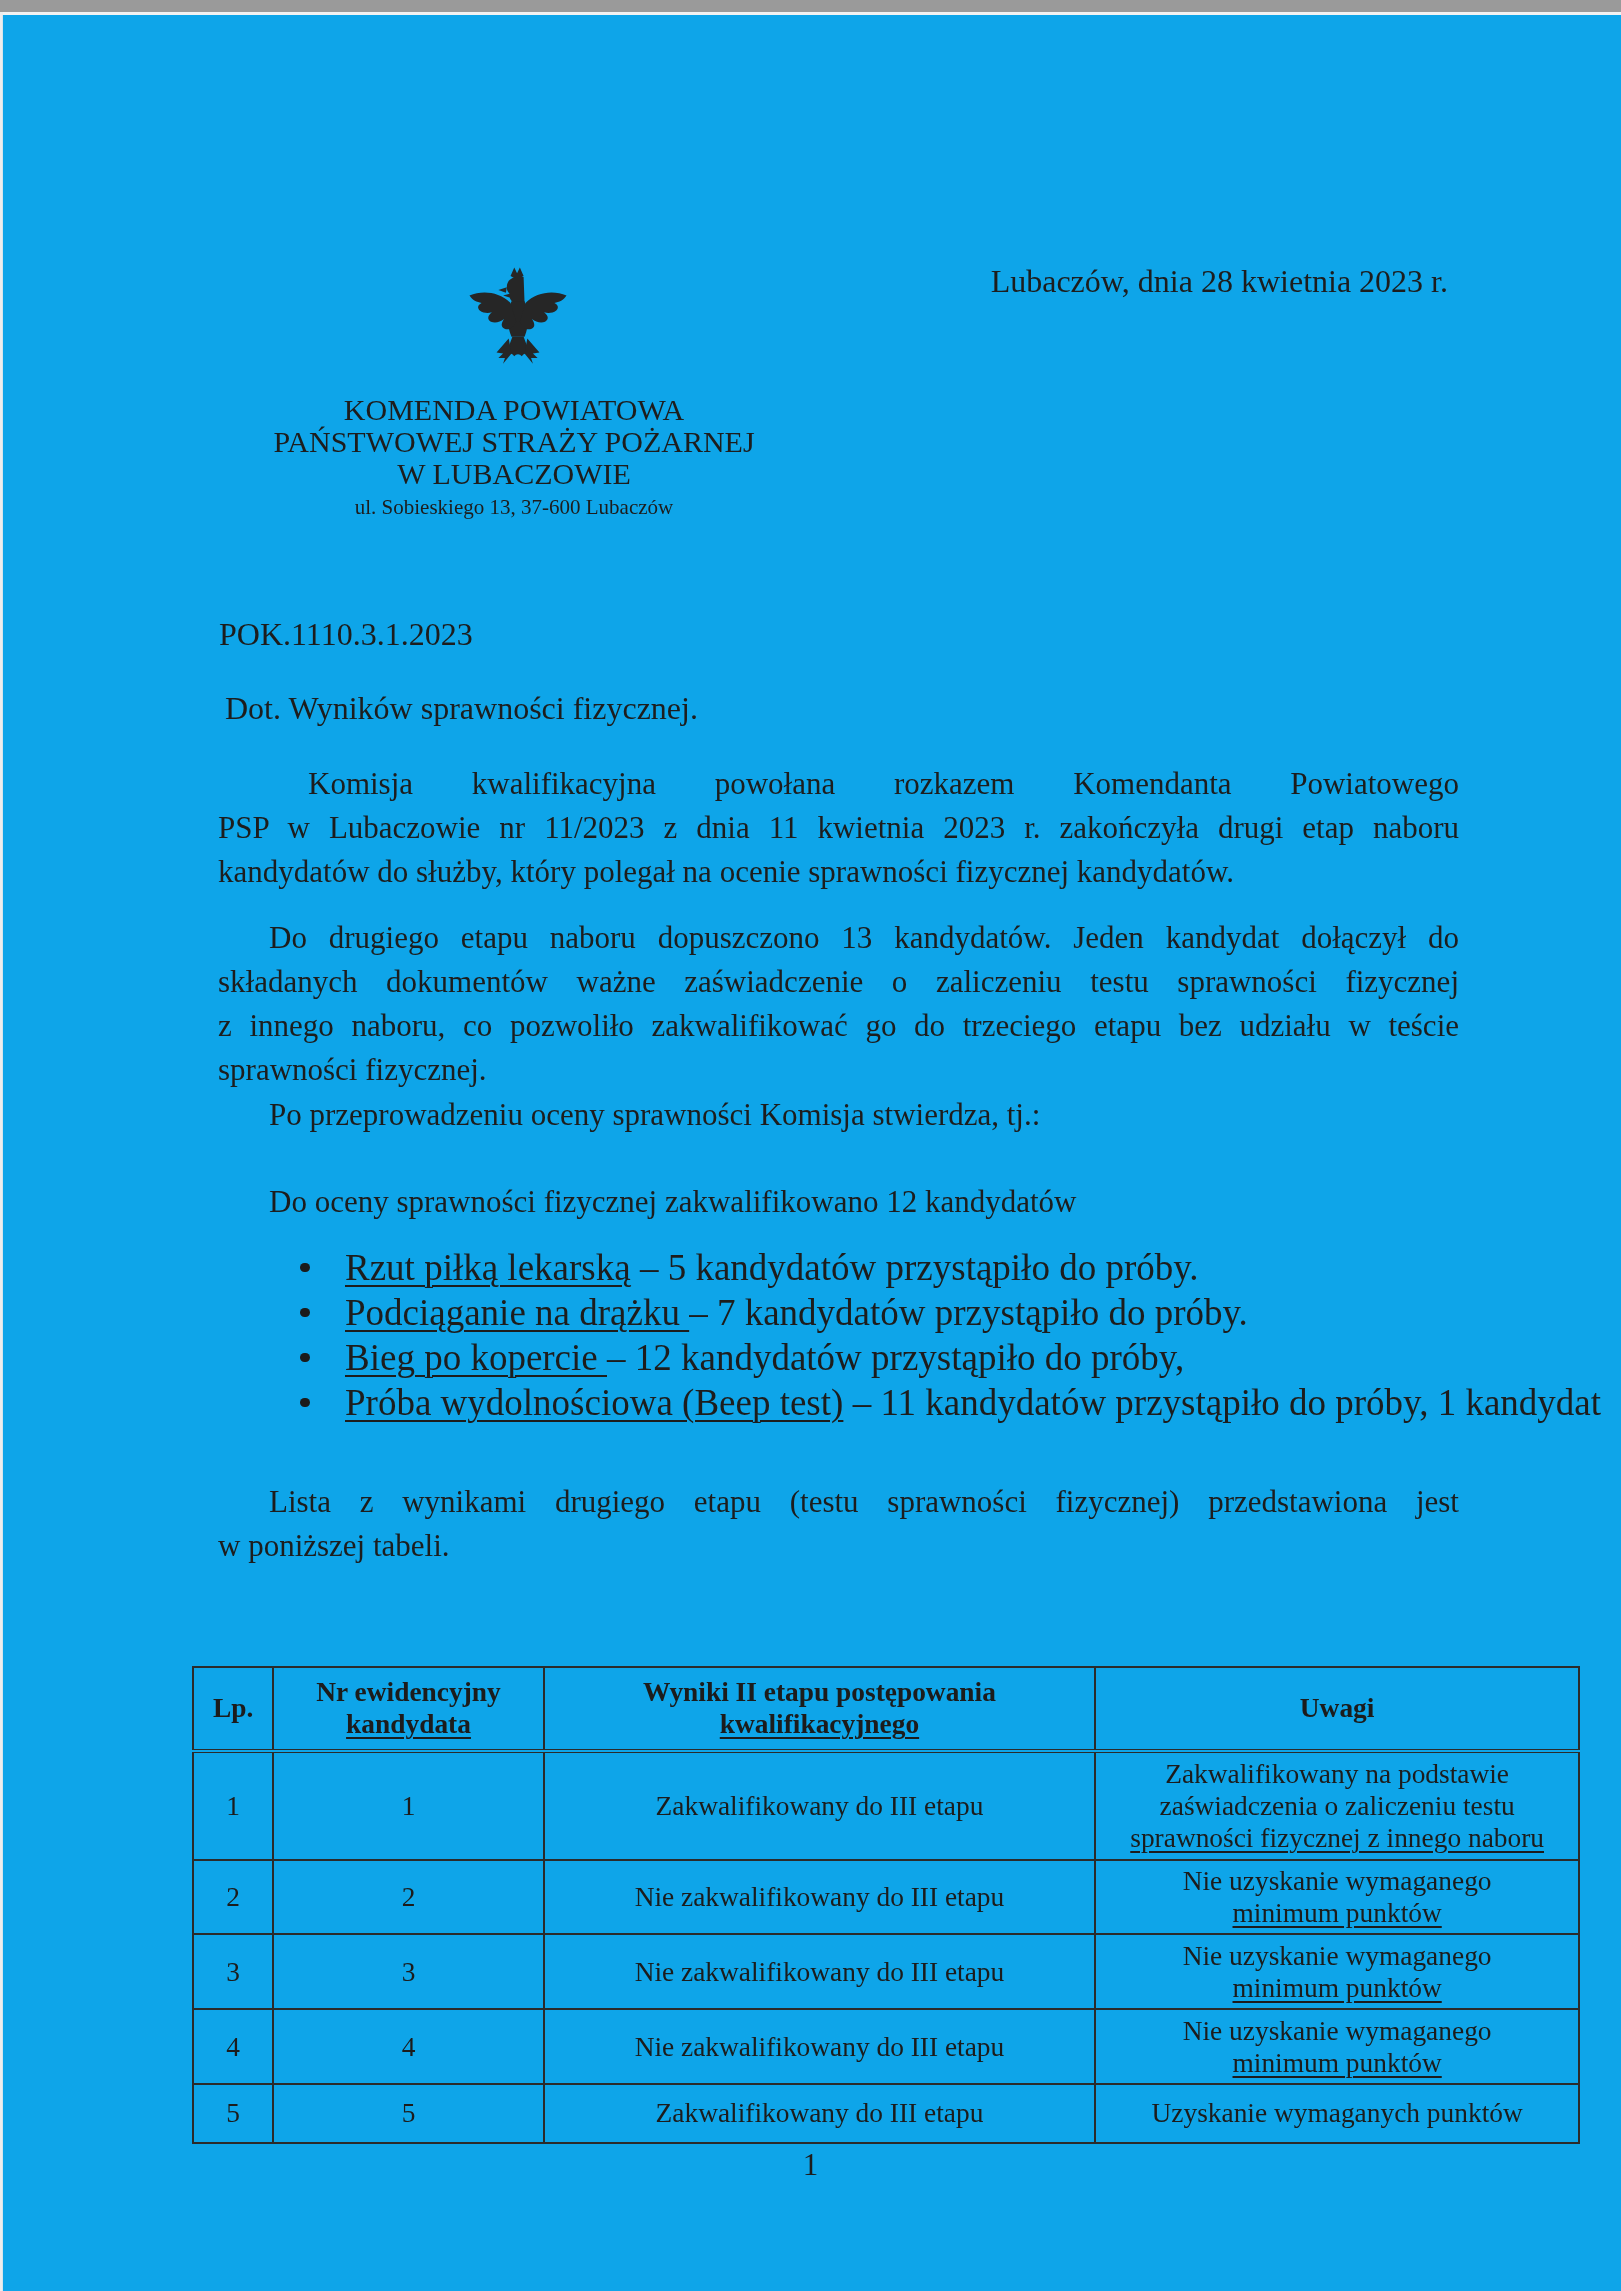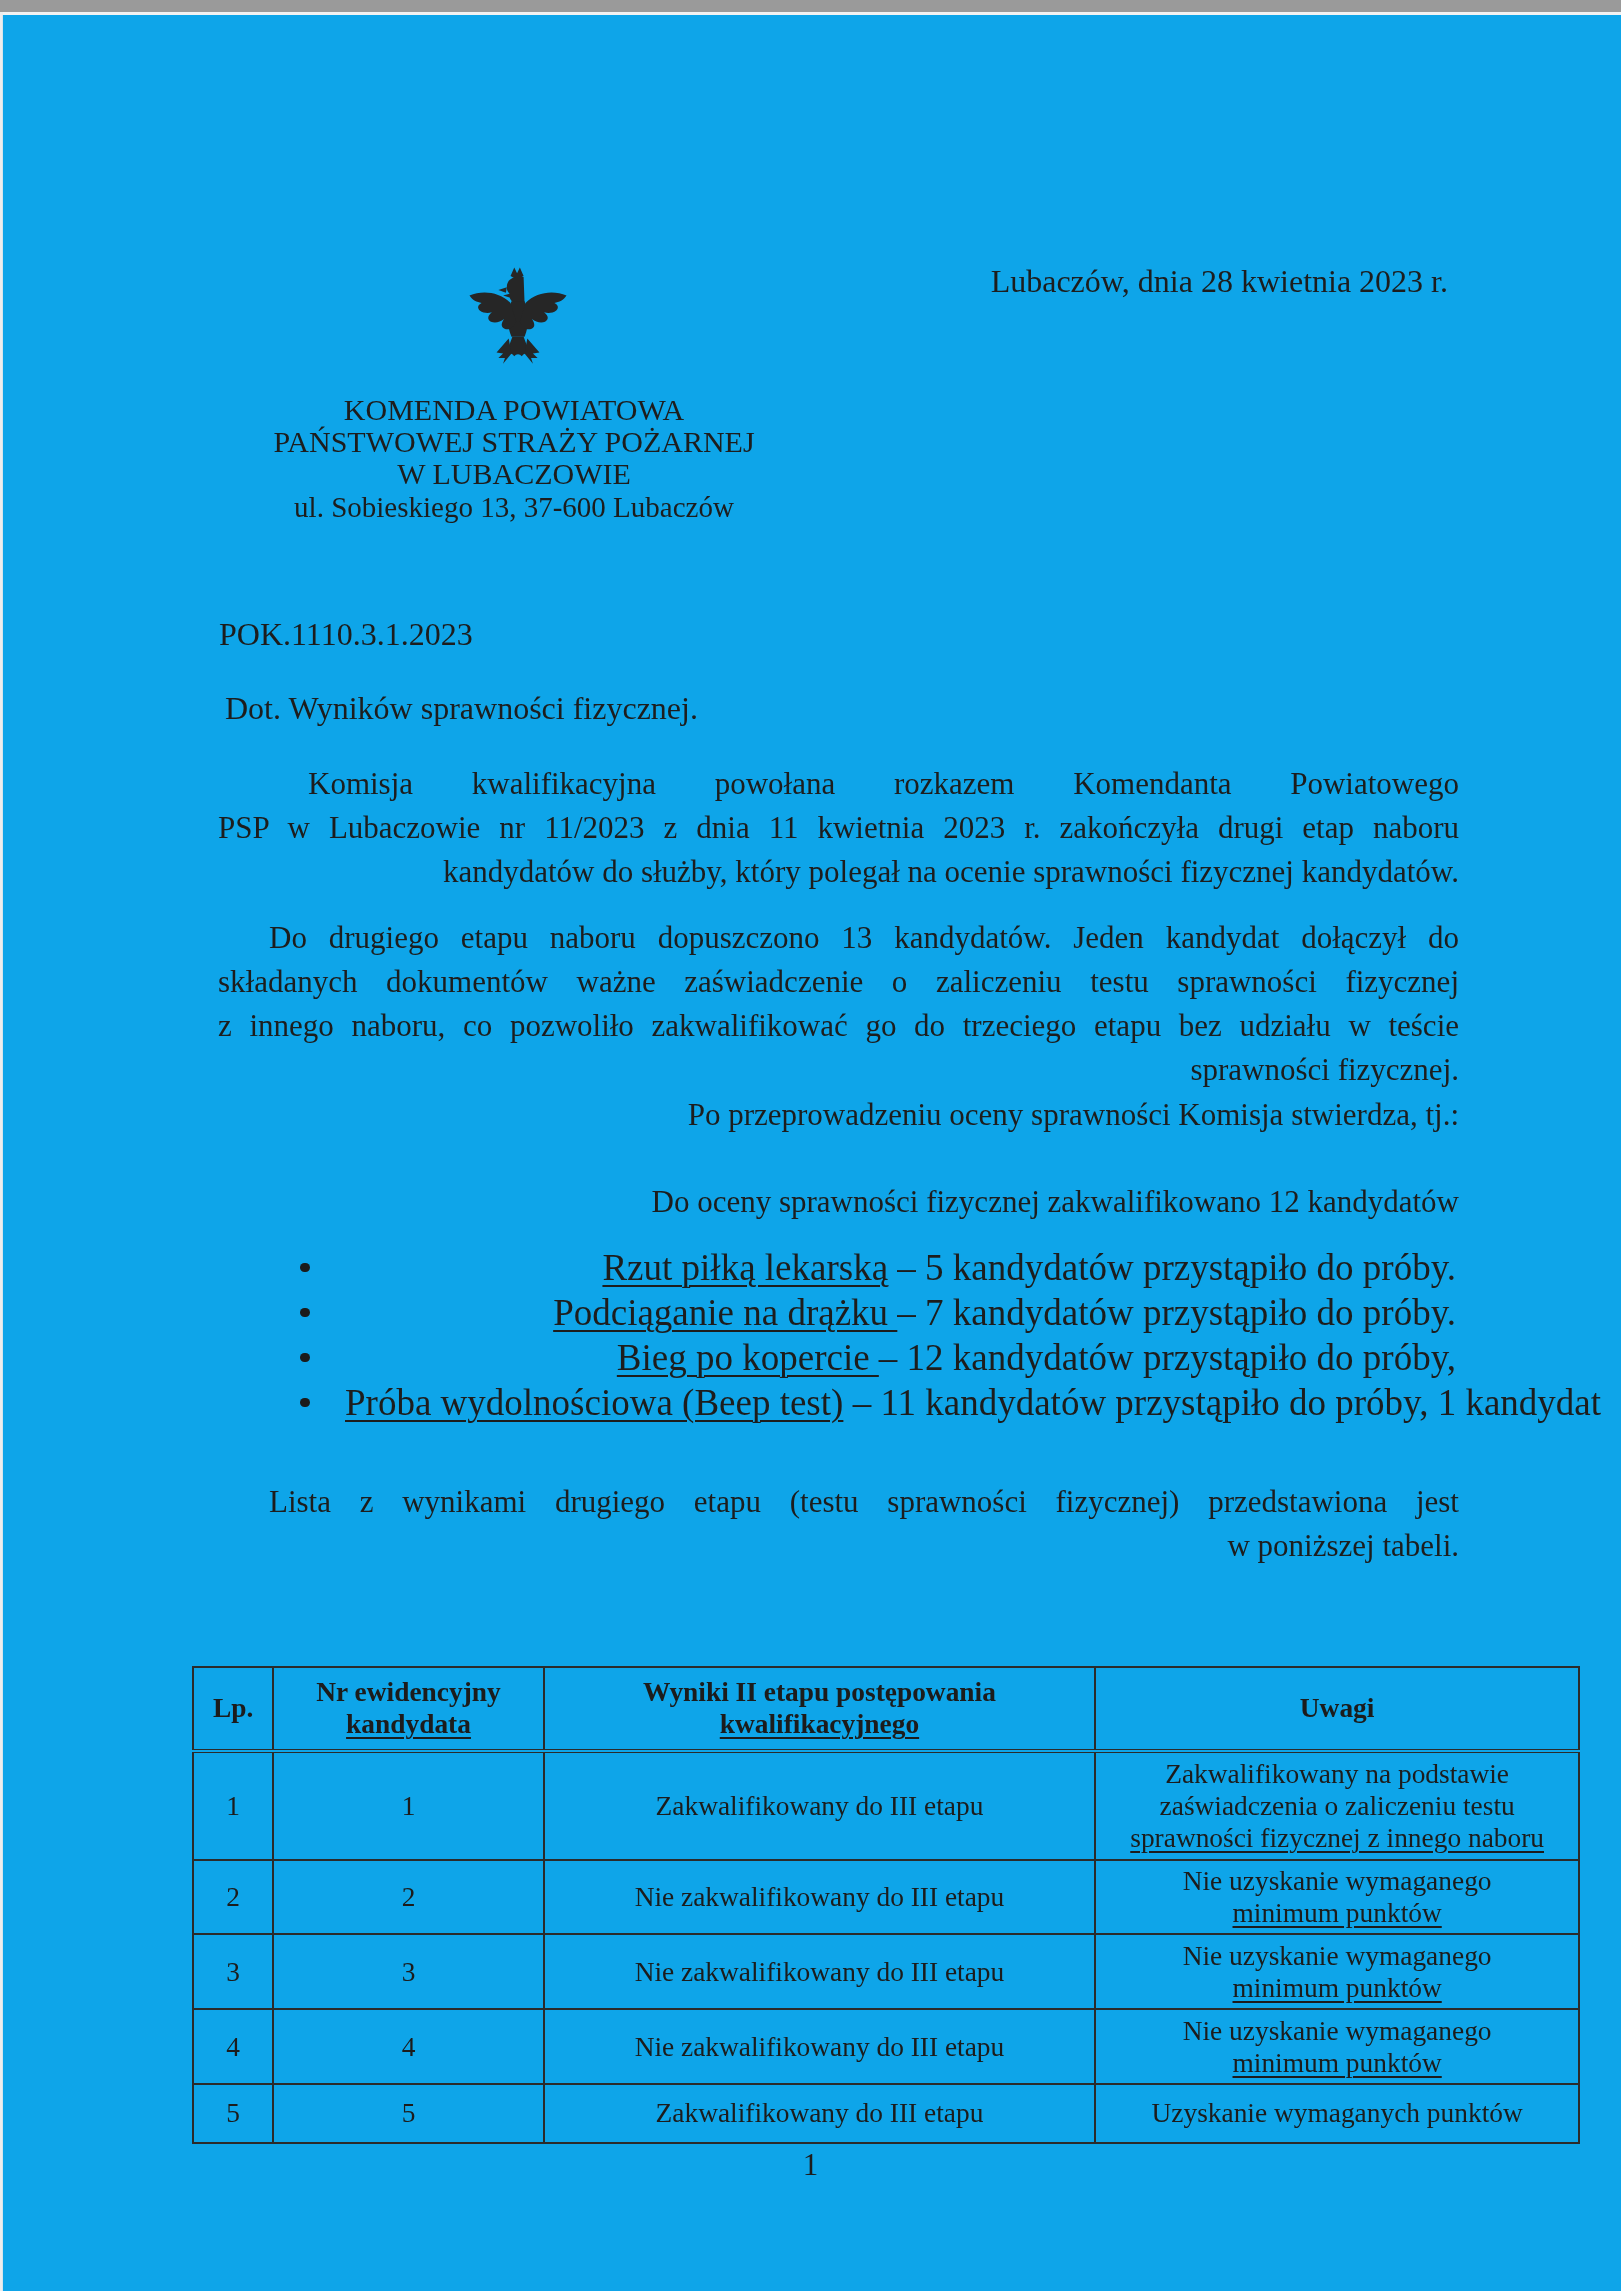--- a/index.html
+++ b/index.html
@@ -16,28 +16,28 @@
   .date-line{
     position:absolute;top:251px;right:173px;
     font-size:32px;white-space:nowrap;
   }
   .emblem{position:absolute;left:462px;top:249px;width:112px;height:127px;}
   .emblem svg{width:100%;height:100%;}
   .org-block{
     position:absolute;left:220px;top:382px;width:588px;
     text-align:center;font-size:30px;line-height:32px;
   }
-  .org-addr{font-size:29px;margin-top:1px;}
+  .org-addr{font-size:21px;margin-top:1px;}
   .ref-no{position:absolute;left:219px;top:604px;font-size:32px;}
   .subject{position:absolute;left:225px;top:678px;font-size:32px;}
   .para{
     position:absolute;left:218px;width:1241px;
     font-size:31px;line-height:44px;
   }
-  .ln{text-align:right;}
+  .ln{text-align:left;}
   .ln.jl{text-align:justify;text-align-last:justify;white-space:nowrap;}
   .indent92 .ln:first-child{text-indent:90px;}
   .indent52 .ln:first-child{text-indent:51px;}
   .u{text-decoration:underline;text-decoration-thickness:2px;text-underline-offset:4.9px;}
   .bullets{
     position:absolute;left:290px;top:1233px;width:1166px;
     font-size:37px;line-height:45px;
   }
   .bullet-item{position:relative;padding-left:55px;}
   .bullet-item .ln{white-space:nowrap;}

